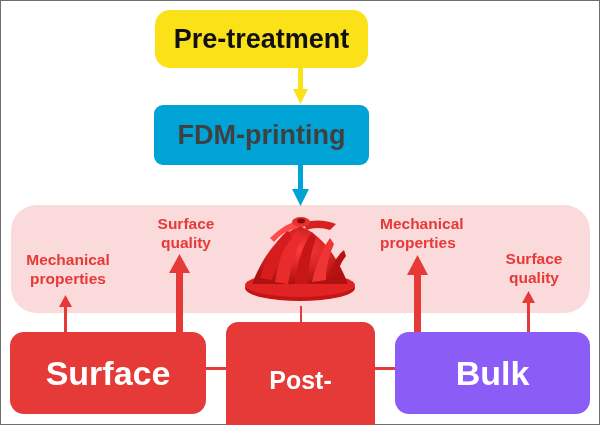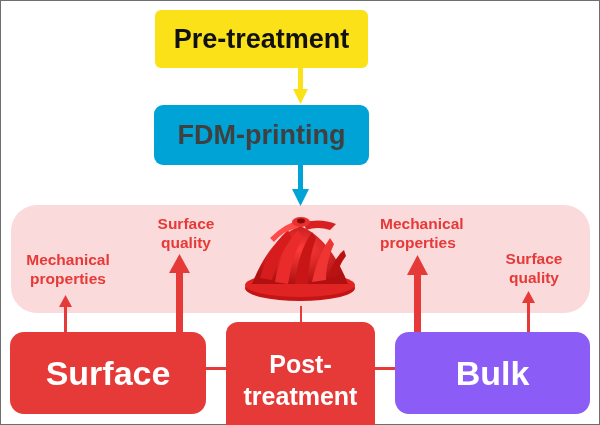--- a/index.html
+++ b/index.html
@@ -1,19 +1,19 @@
 <!DOCTYPE html>
 <html><head>
 <meta charset="utf-8">
 <style>
   html, body { margin:0; padding:0; }
   body { width:600px; height:425px; position:relative; background:#ffffff; font-family:"Liberation Sans", sans-serif; overflow:hidden; }
   .frame { position:absolute; left:0; top:0; width:598px; height:423px; border:1px solid #6e6e6e; }
   .box { position:absolute; display:flex; align-items:center; justify-content:center; text-align:center; font-weight:bold; box-sizing:border-box; }
-  #pre { left:155px; top:10px; width:213px; height:58px; background:#fbe118; border-radius:6px; color:#111; font-size:27px; }
+  #pre { left:155px; top:10px; width:213px; height:58px; background:#fbe118; border-radius:15px; color:#111; font-size:27px; }
   #fdm { left:154px; top:105px; width:215px; height:60px; background:#00a3d6; border-radius:9px; color:#404040; font-size:27px; }
   #band { position:absolute; left:11px; top:205px; width:579px; height:108px; background:#fadadb; border-radius:26px; }
   #surface { left:10px; top:332px; width:196px; height:82px; background:#e53a38; border-radius:14px; color:#fff; font-size:34px; }
   #post { left:226px; top:322px; width:149px; height:115px; background:#e53a38; border-radius:12px; color:#fff; font-size:25px; line-height:32px; flex-direction:column; }
   #bulk { left:395px; top:332px; width:195px; height:82px; background:#8b5cf6; border-radius:14px; color:#fff; font-size:34px; }
   .lbl { position:absolute; color:#e53a38; font-weight:bold; font-size:15.5px; line-height:19px; text-align:center; }
   svg.overlay { position:absolute; left:0; top:0; }
   #impeller { position:absolute; left:240px; top:208px; width:120px; height:95px; }
 </style>
 </head>
@@ -104,17 +104,16 @@
 <div class="lbl" style="left:494px; top:249px; width:80px;">
   <div>Surface</div>
   <div>quality</div>
 </div>
 
 <div id="surface" class="box">
   <span>Surface</span>
 </div>
 <div id="post" class="box">
   <span>Post-</span>
-  <span>treatment</span>
 </div>
 <div id="bulk" class="box">
   <span>Bulk</span>
 </div>
 
 </body></html>

